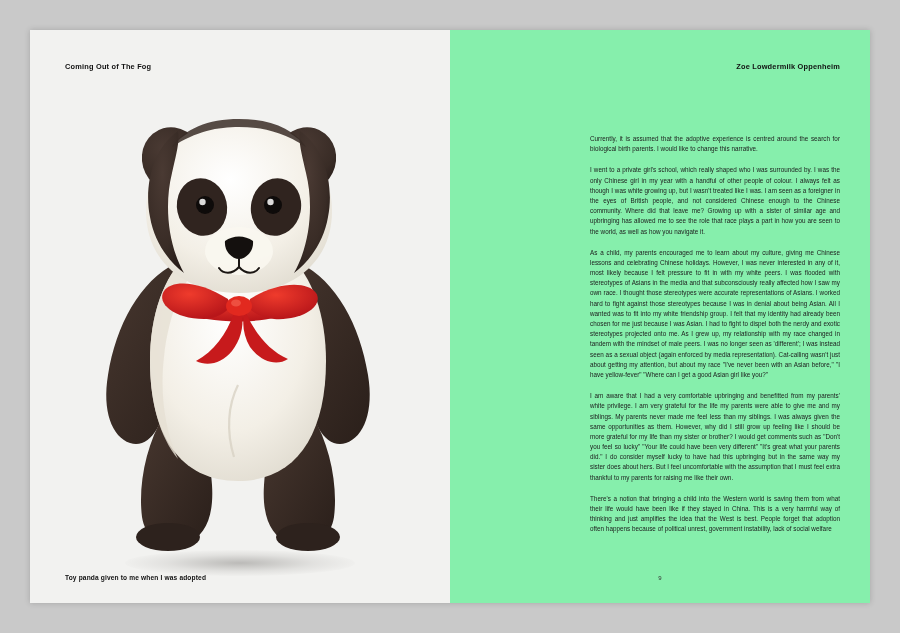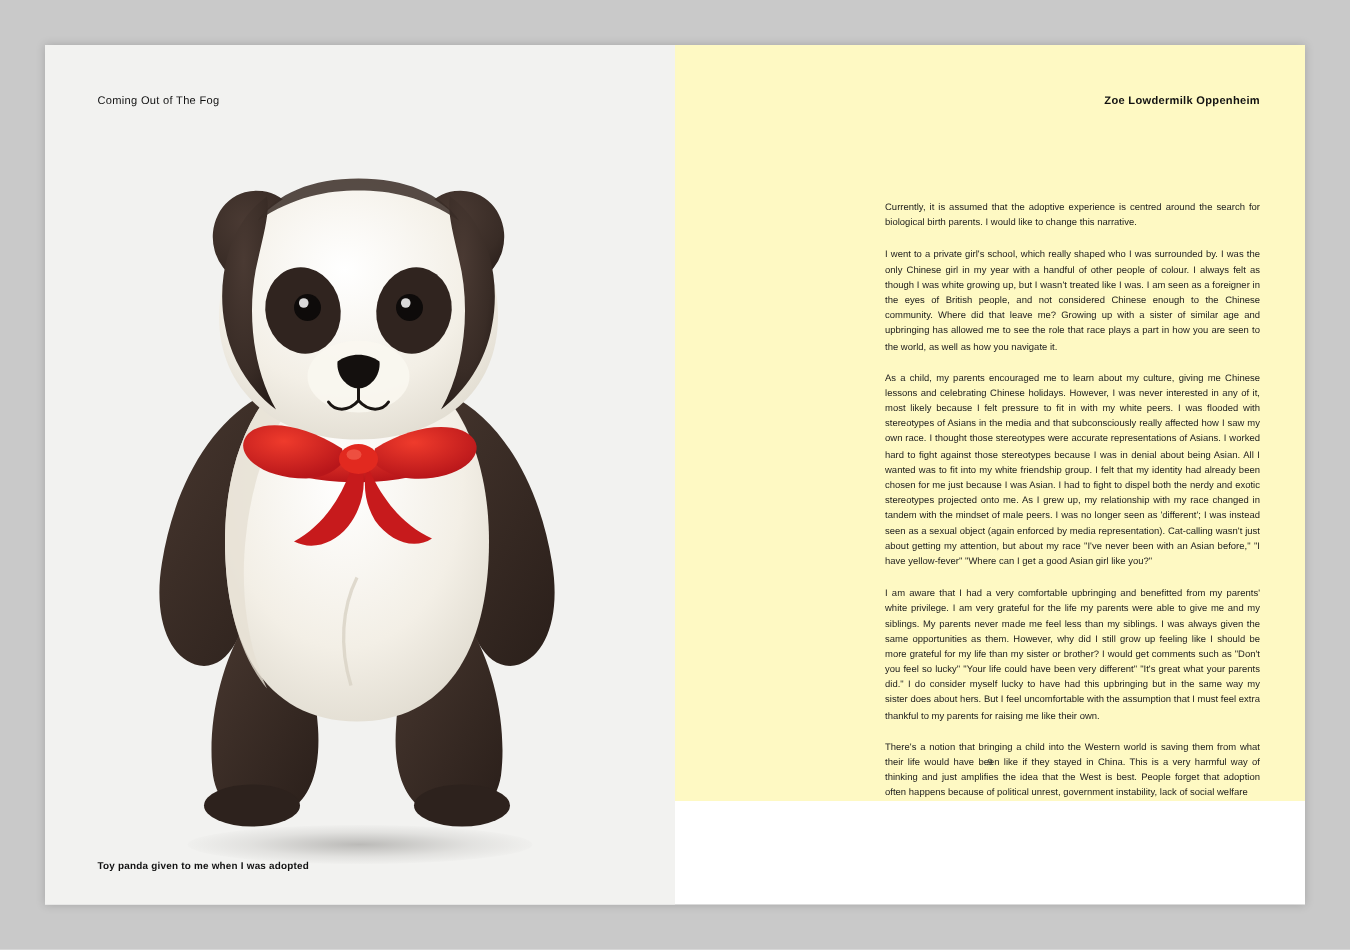--- a/index.html
+++ b/index.html
@@ -28,31 +28,31 @@
     position: relative;
     width: 420px;
     height: 573px;
     background: #f2f2f0;
     overflow: hidden;
   }
 
   .page-right {
     position: relative;
     width: 420px;
-    height: 504px;
-    background: #fef9c3;
+    height: 573px;
+    background: #86efac;
     overflow: hidden;
   }
 
   .running-head {
     position: absolute;
     top: 32px;
     left: 35px;
     font-size: 7.4px;
-    font-weight: normal;
+    font-weight: bold;
     letter-spacing: 0.2px;
     color: #111;
   }
 
   .running-head-right {
     position: absolute;
     top: 32px;
     right: 30px;
     font-size: 7.4px;
     font-weight: bold;

